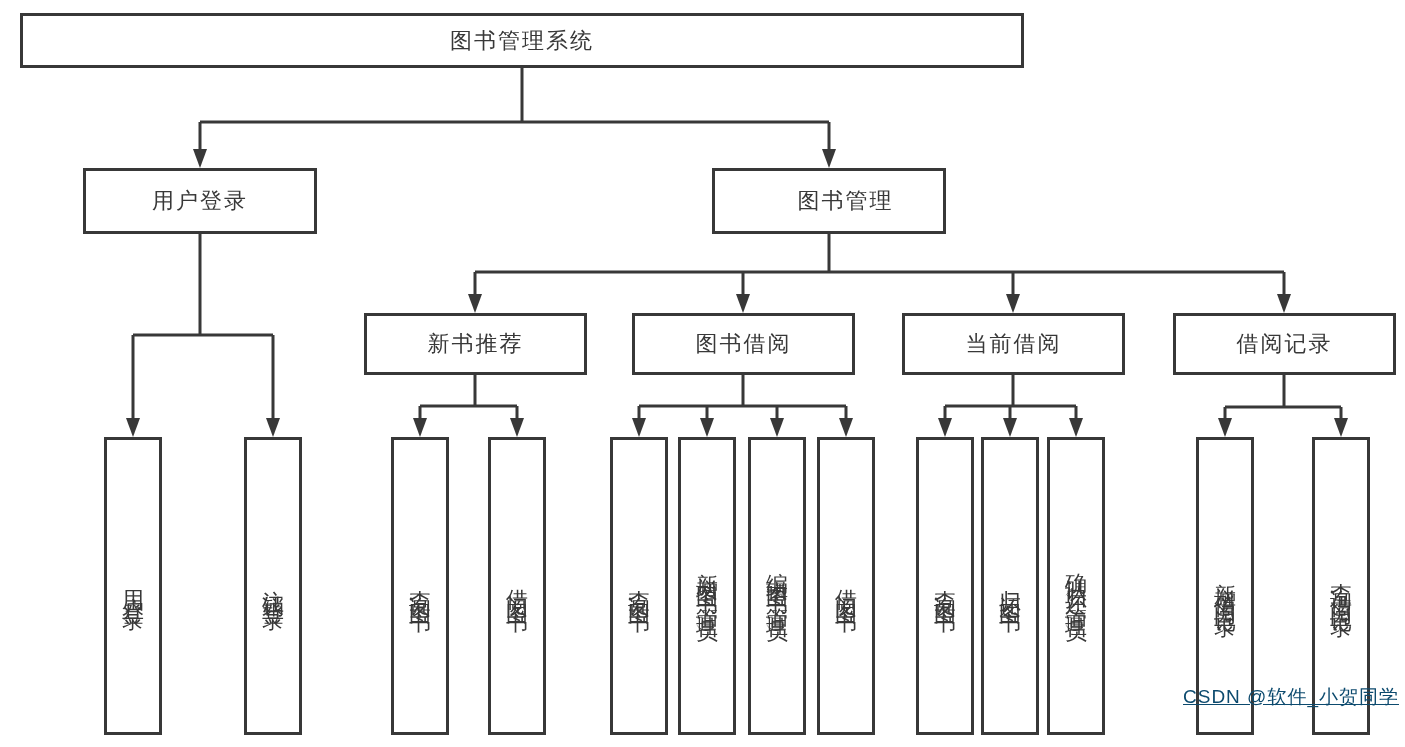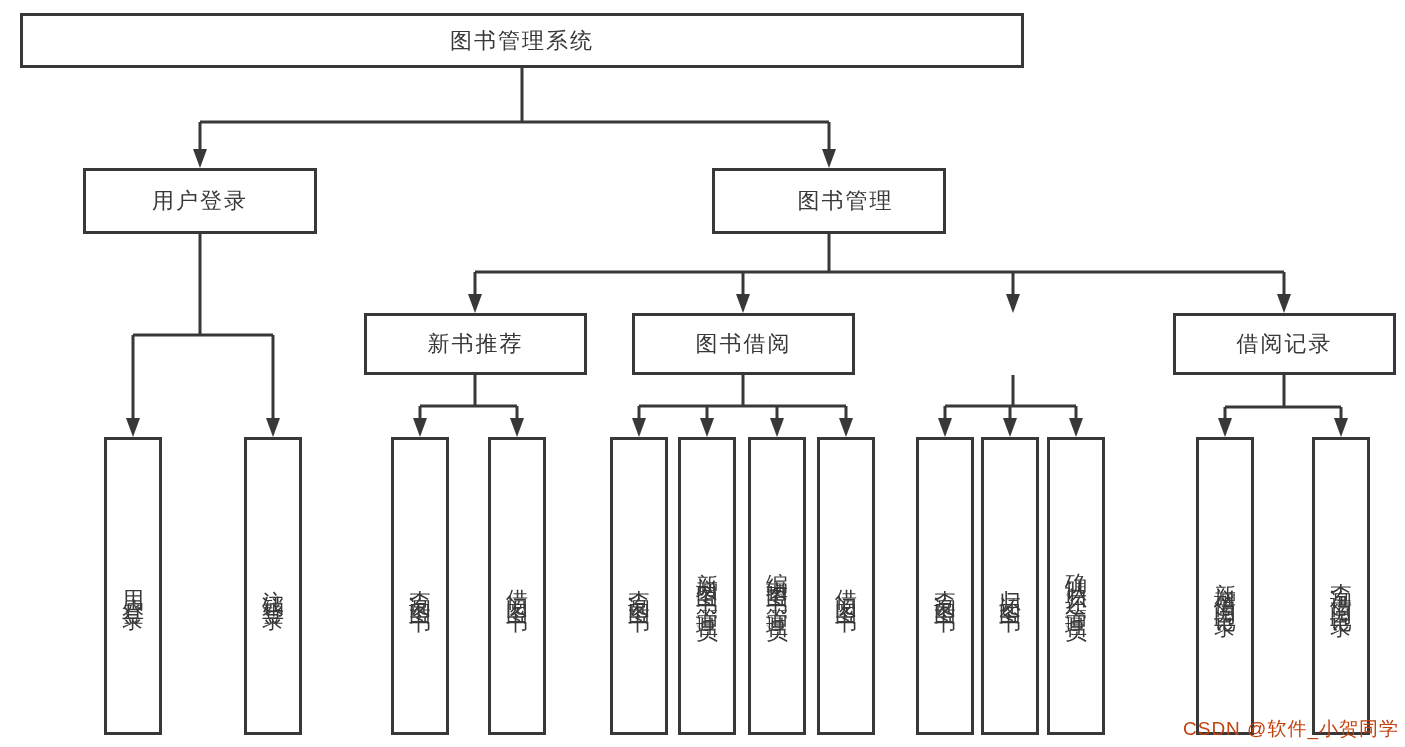--- a/index.html
+++ b/index.html
@@ -37,26 +37,27 @@
   .box.v span {
     writing-mode: vertical-rl;
     text-orientation: mixed;
     font-size: 22px;
     letter-spacing: 7px;
     line-height: 1;
   }
   .watermark {
     position: absolute;
     left: 1183px;
-    top: 716px;
+    top: 684px;
     z-index: 5;
     font-size: 19px;
     letter-spacing: 1px;
-    color: #c2410c;
+    color: #0c4a6e;
     white-space: nowrap;
+    text-decoration: underline;
   }
 </style>
 </head>
 <body>
 
 <div class="stage">
 
   <svg class="connectors" width="1405" height="747" viewBox="0 0 1405 747" xmlns="http://www.w3.org/2000/svg">
       <path d="M522,68 V122 M200,122 H829 M200,122 V154 M829,122 V154" fill="none" stroke="#383838" stroke-width="3"></path>
       <polygon points="193,149 207,149 200,168" fill="#383838"></polygon>
@@ -96,20 +97,23 @@
   <div class="box h" style="left:712px; top:168px; width:234px; height:66px;padding-left:33px;">
     <span>图书管理</span>
   </div>
 
   <div class="box h" style="left:632px; top:313px; width:223px; height:62px;">
     <span>图书借阅</span>
   </div>
   <div class="box h" style="left:364px; top:313px; width:223px; height:62px;">
     <span>新书推荐</span>
   </div>
+  <div class="box h" style="left:902px; top:313px; width:223px; height:62px;">
+    <span>当前借阅</span>
+  </div>
   <div class="box h" style="left:1173px; top:313px; width:223px; height:62px;text-align:center;">
     <span>借阅记录</span>
   </div>
 
   <div class="box v" style="left:104px; top:437px; width:58px; height:298px;">
     <span>用户登录</span>
   </div>
   <div class="box v" style="left:244px; top:437px; width:58px; height:298px;">
     <span>注销登录</span>
   </div>

